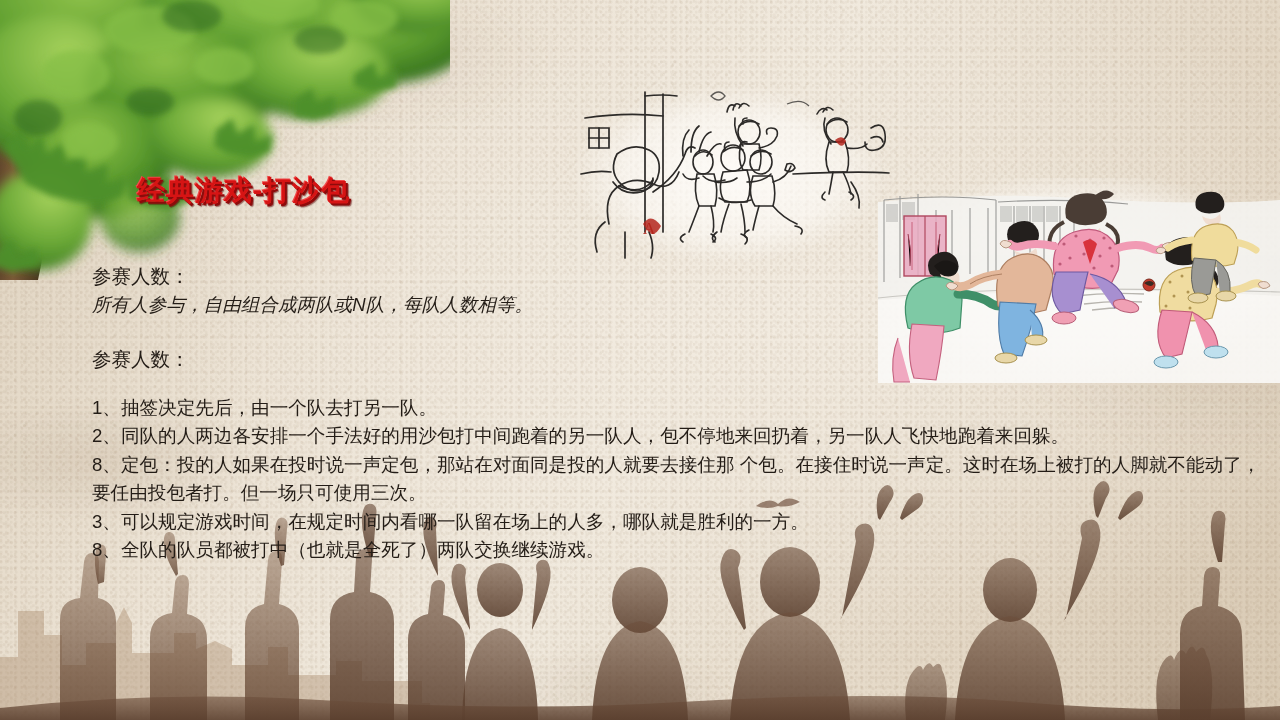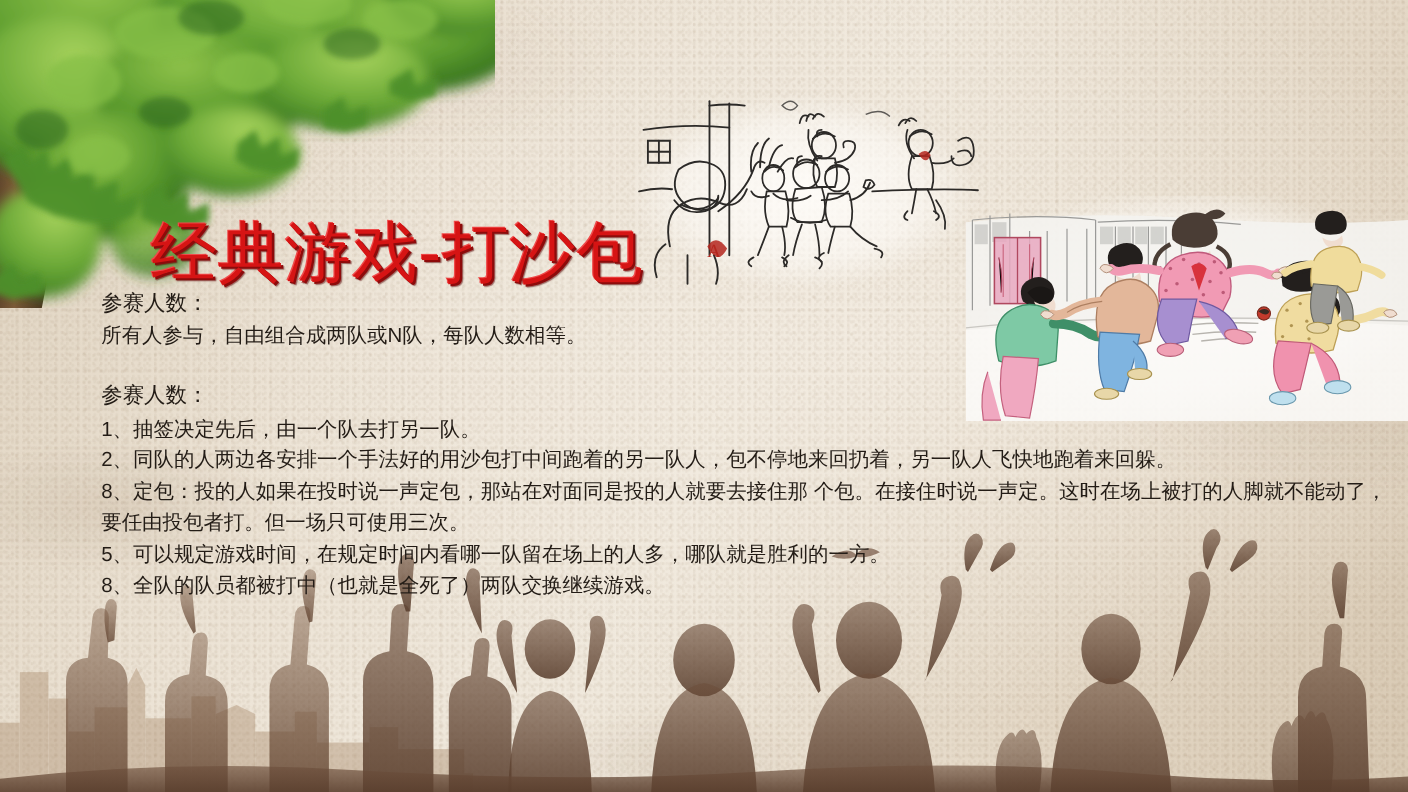--- a/index.html
+++ b/index.html
@@ -65,41 +65,41 @@
     position:absolute; inset:0;
     background:radial-gradient(ellipse 62% 64% at 50% 48%, rgba(255,254,252,.92) 0%, rgba(255,254,252,.5) 58%, rgba(255,254,252,0) 82%);
   }
 
   
   #crowd { position:absolute; left:0; bottom:0; width:1280px; height:250px; }
   #skyline { position:absolute; left:0; bottom:0; width:430px; height:205px; opacity:.40; }
 
   
   #title {
-    position:absolute; left:137px; top:190px;
-    font-size:60px; font-weight:normal; letter-spacing:1px;
+    position:absolute; left:137px; top:172px;
+    font-size:28px; font-weight:bold; letter-spacing:1px;
     color:#d61414;
     text-shadow:
       2px 2px 0 #8d0b0b, 3px 3px 1px rgba(90,8,8,.55),
       -1px -1px 0 #f04a4a;
     white-space:nowrap;
     z-index:6;
   }
 
   #body {
     position:absolute; left:92px; top:262px; width:1175px;
     z-index:6;
     color:#231c16;
     font-size:18.6px;
     line-height:28.5px;
   }
   .h { font-weight:normal; font-size:19.5px; }
-  .p  { white-space:normal; }
+  .p  { white-space:normal;font-style:italic; }
   .gap { height:26px; }
-  .rules { margin-top:2px; }
+  .rules { margin-top:20px; }
   .rule { }
 </style>
 </head>
 <body>
 
 <div id="slide">
 
   <div id="grain"></div>
   <div id="blotches"></div>
 
@@ -492,18 +492,18 @@
 
   <div id="body">
     <div class="h">参赛人数：</div>
     <div class="p">所有人参与，自由组合成两队或N队，每队人数相等。</div>
     <div class="gap"></div>
     <div class="h">参赛人数：</div>
     <div class="rules">
       <div class="rule">1、抽签决定先后，由一个队去打另一队。</div>
       <div class="rule">2、同队的人两边各安排一个手法好的用沙包打中间跑着的另一队人，包不停地来回扔着，另一队人飞快地跑着来回躲。</div>
       <div class="rule">8、定包：投的人如果在投时说一声定包，那站在对面同是投的人就要去接住那 个包。在接住时说一声定。这时在场上被打的人脚就不能动了，要任由投包者打。但一场只可使用三次。</div>
-      <div class="rule">5、可以规定游戏时间，在规定时间内看哪一队留在场上的人多，哪队就是胜利的一方。</div>
+      <div class="rule">3、可以规定游戏时间，在规定时间内看哪一队留在场上的人多，哪队就是胜利的一方。</div>
       <div class="rule">8、全队的队员都被打中（也就是全死了）两队交换继续游戏。</div>
     </div>
   </div>
 
 </div>
 
 </body></html>

